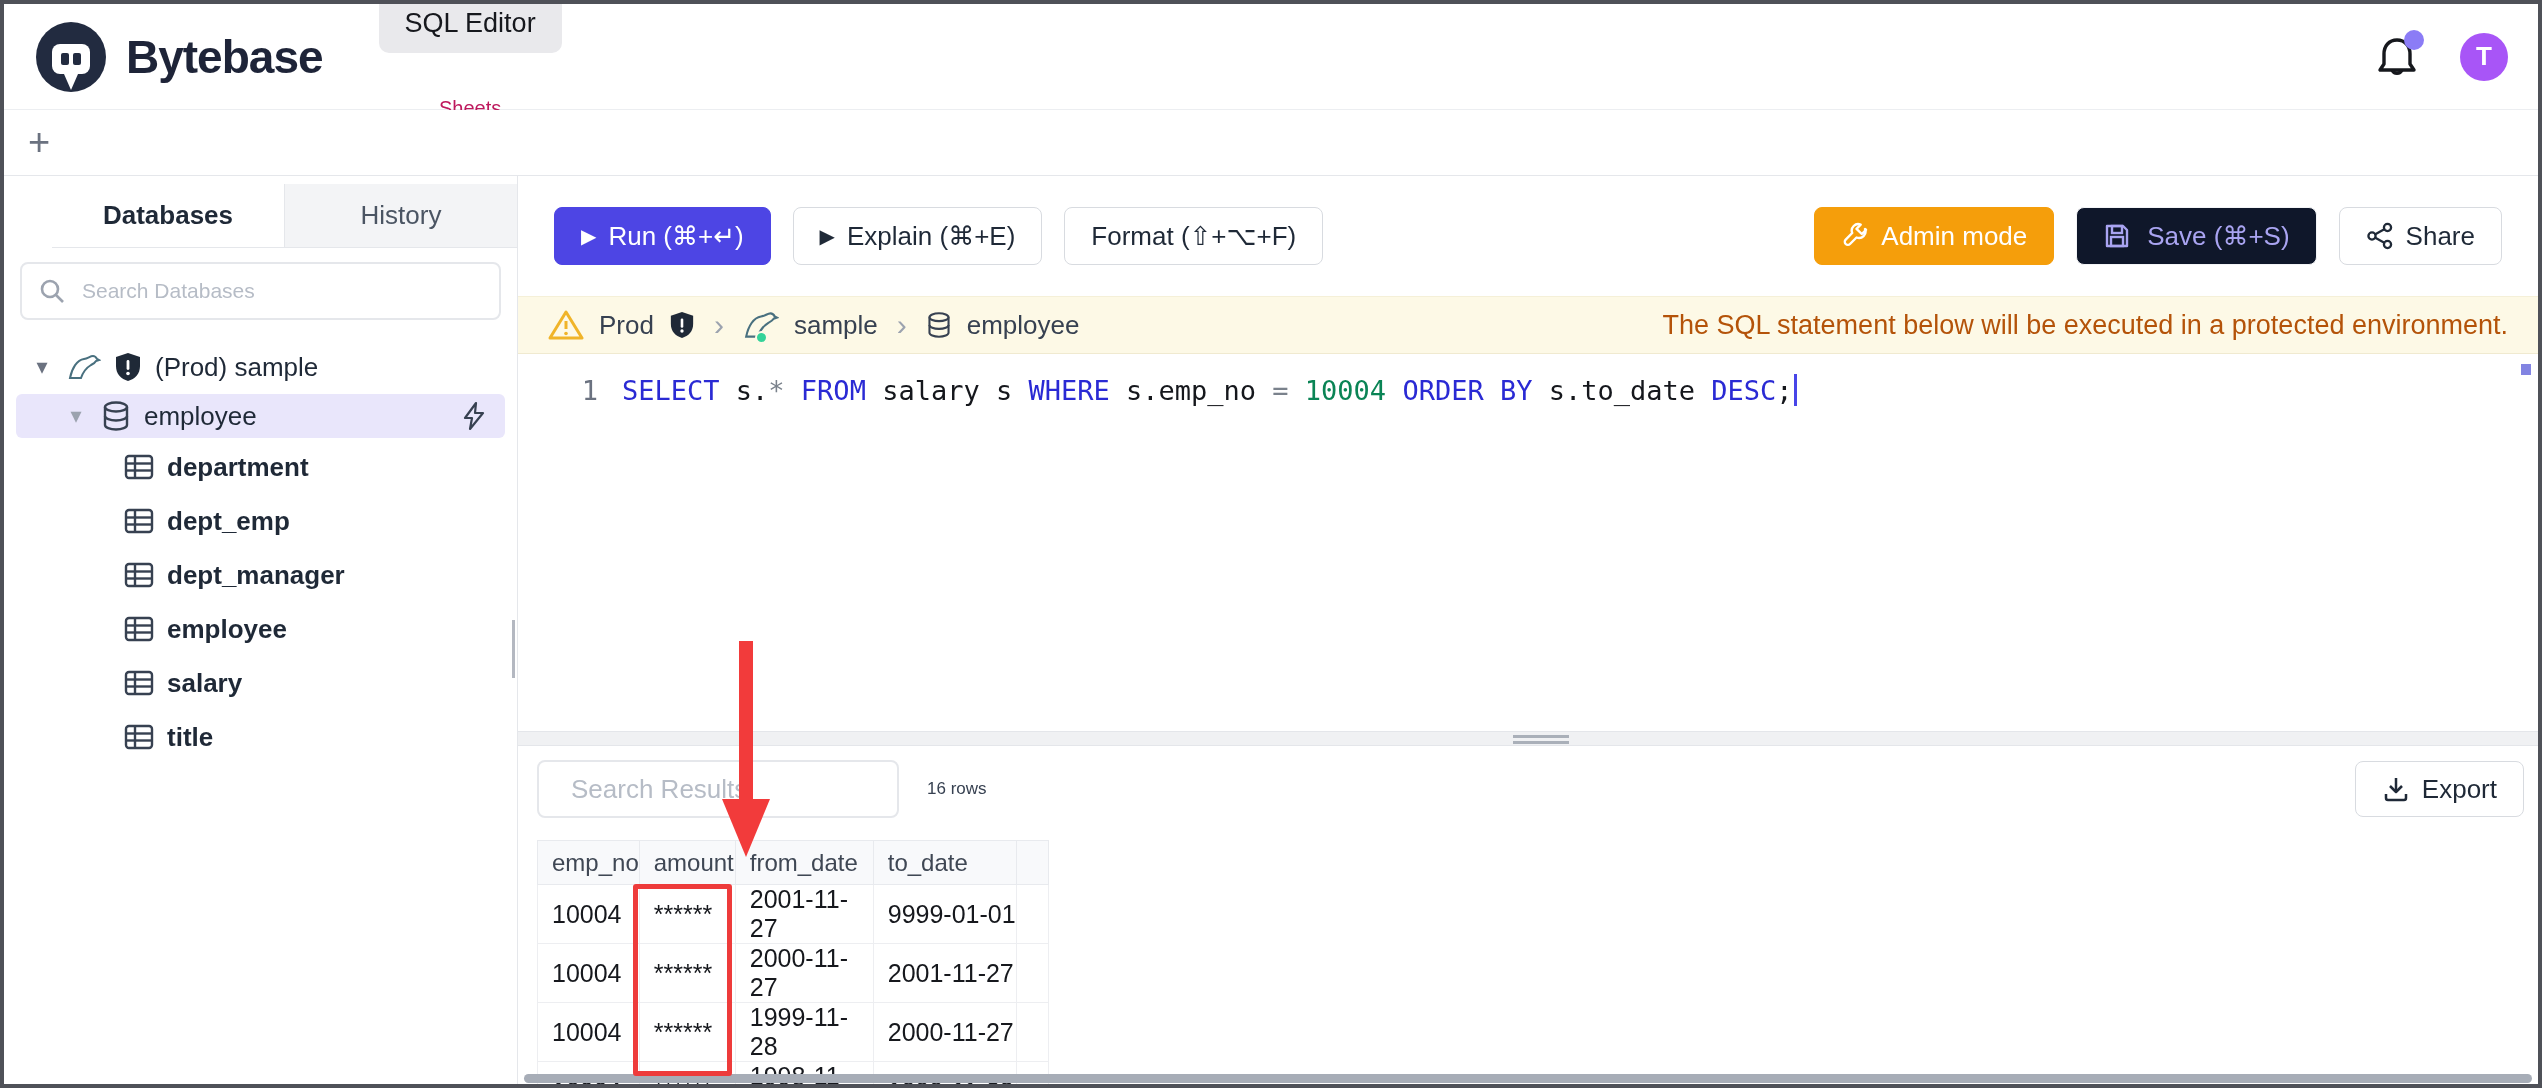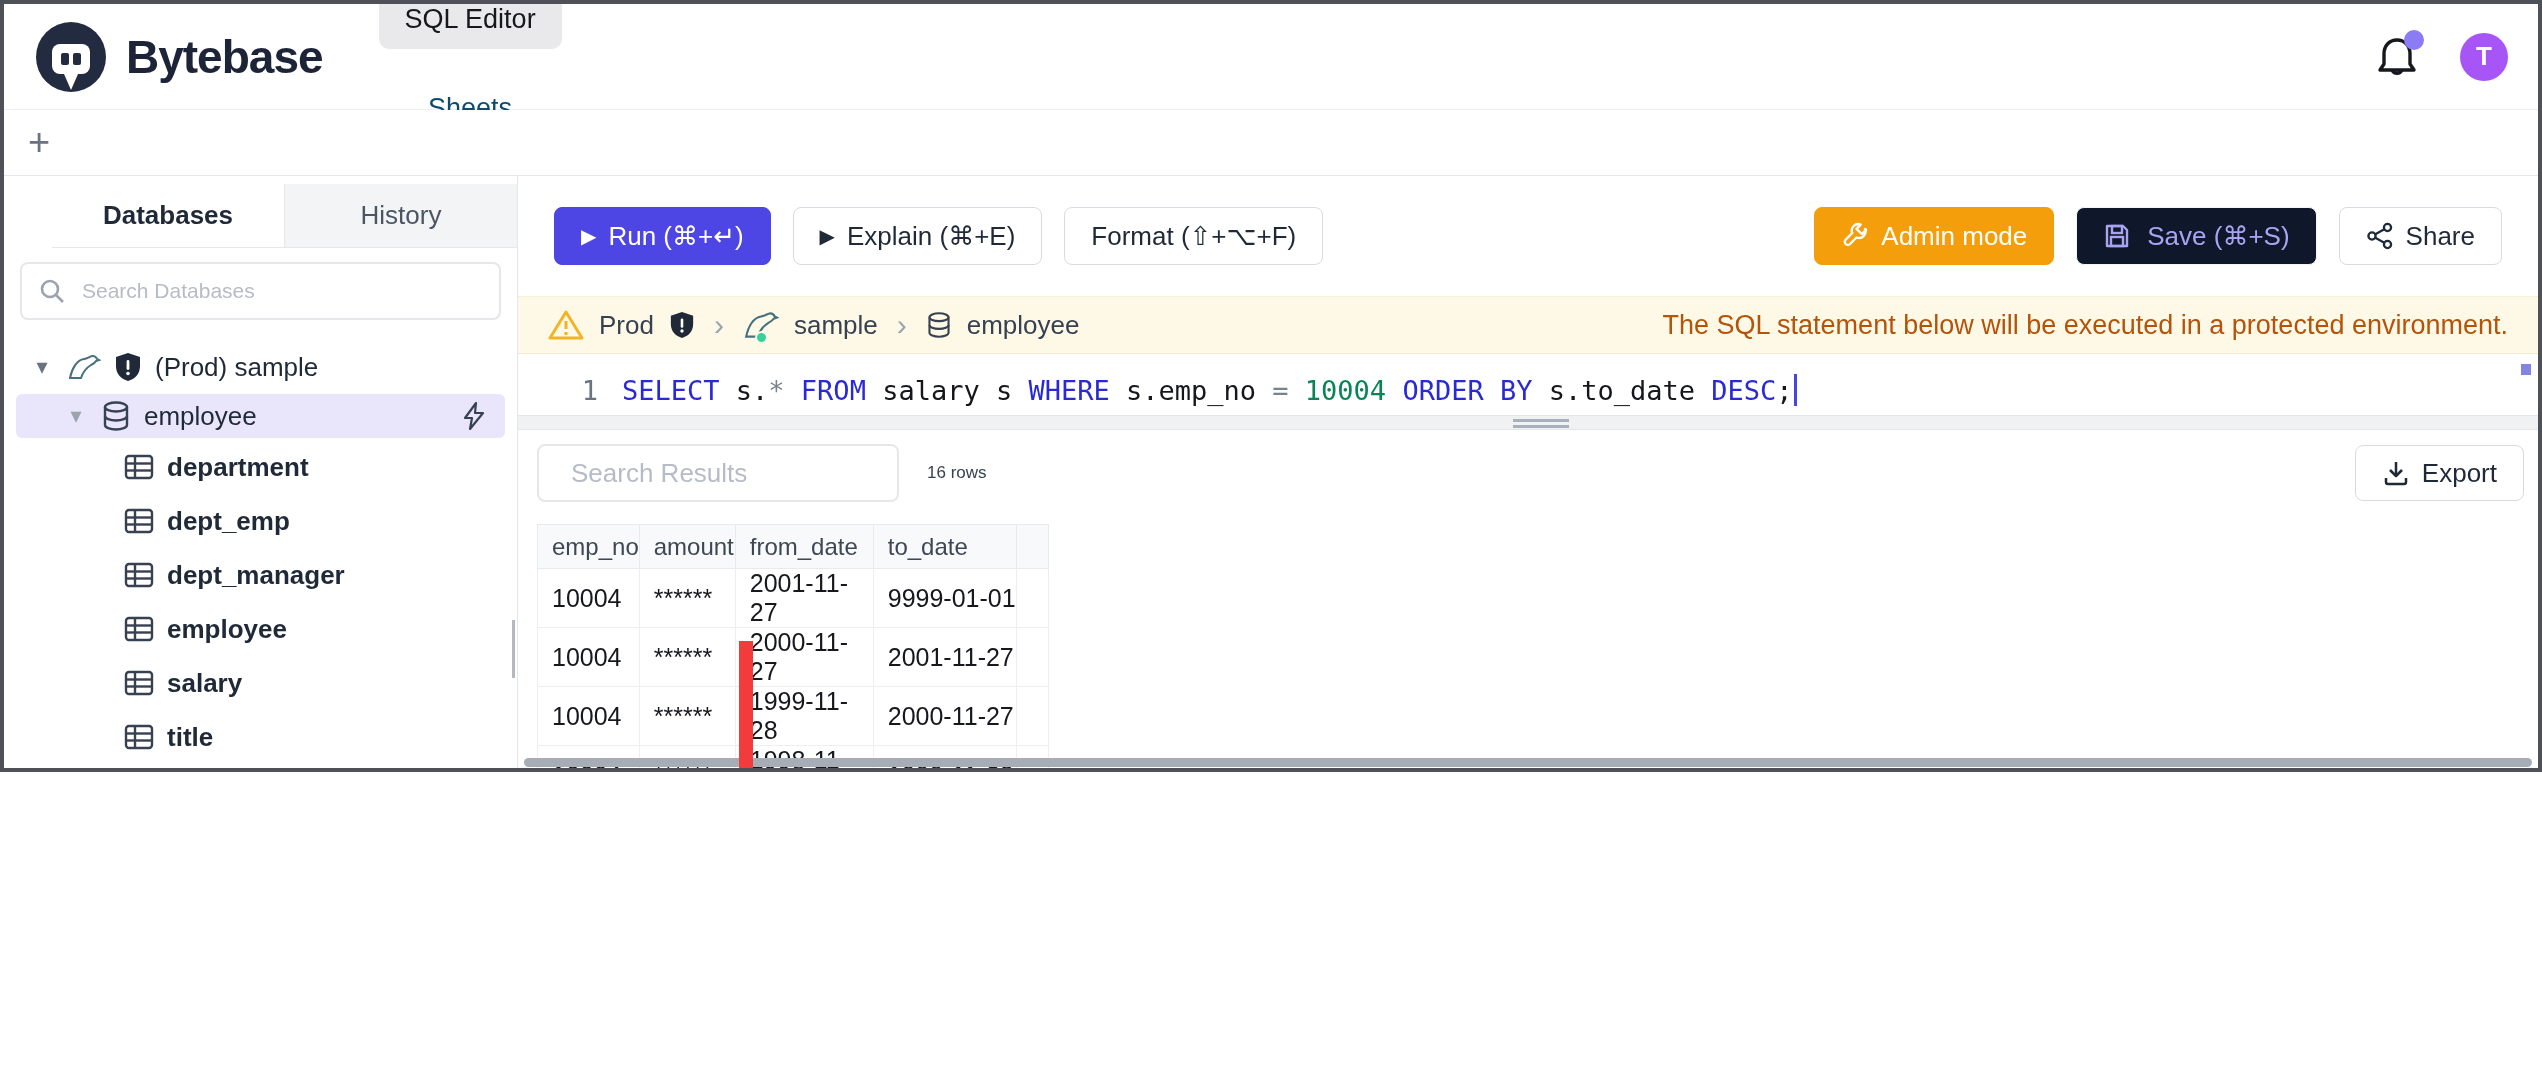--- a/index.html
+++ b/index.html
@@ -1,26 +1,26 @@
 <!DOCTYPE html>
 <html><head>
 <meta charset="utf-8">
 <style>
   html,body{margin:0;padding:0;background:#fff;}
   *{box-sizing:border-box;}
   body{font-family:"Liberation Sans","DejaVu Sans",sans-serif;color:#15171c;}
-  .frame{width:2542px;height:772px;border:4px solid #4f5158;display:flex;flex-direction:column;background:#fff;overflow:hidden;position:relative;}
+  .frame{width:2542px;height:1088px;border:4px solid #4f5158;display:flex;flex-direction:column;background:#fff;overflow:hidden;position:relative;}
 
   
   .app-header{height:106px;display:flex;align-items:center;padding:0 30px;border-bottom:1px solid #eceef1;background:#fff;flex:0 0 auto;}
   .brand{display:flex;align-items:center;gap:18px;}
   .brand-title{font-size:46px;font-weight:bold;color:#1e2438;letter-spacing:-1px;}
   .top-nav{display:flex;align-items:center;margin-left:56px;gap:44px;flex-direction:column;}
   .nav-pill{background:#e9e9ec;border-radius:10px;padding:14px 26px;font-size:27px;color:#16181d;cursor:pointer;}
-  .nav-plain{font-size:27px;color:#0c4a6e;cursor:pointer;}
+  .nav-plain{font-size:20px;color:#be185d;cursor:pointer;}
   .header-right{margin-left:auto;display:flex;align-items:center;gap:42px;}
   .bell-wrap{position:relative;width:42px;height:46px;}
   .bell-badge{position:absolute;top:-4px;right:-6px;width:20px;height:20px;border-radius:50%;background:#8b7cf6;}
   .avatar{width:48px;height:48px;border-radius:50%;background:#a855f7;color:#fff;display:flex;align-items:center;justify-content:center;font-size:26px;font-weight:bold;}
 
   
   .tabstrip{height:66px;display:flex;align-items:stretch;border-bottom:1px solid #e5e7eb;background:#fff;flex:0 0 auto;}
   .ws-tab{width:202px;border-top:6px solid #4f46e5;border-right:1px solid #e5e7eb;display:flex;align-items:center;padding-left:30px;font-size:27px;color:#4a40da;background:#fff;cursor:pointer;}
   .ws-add{width:70px;display:flex;align-items:center;justify-content:center;font-size:38px;color:#6b7280;cursor:pointer;}
 

